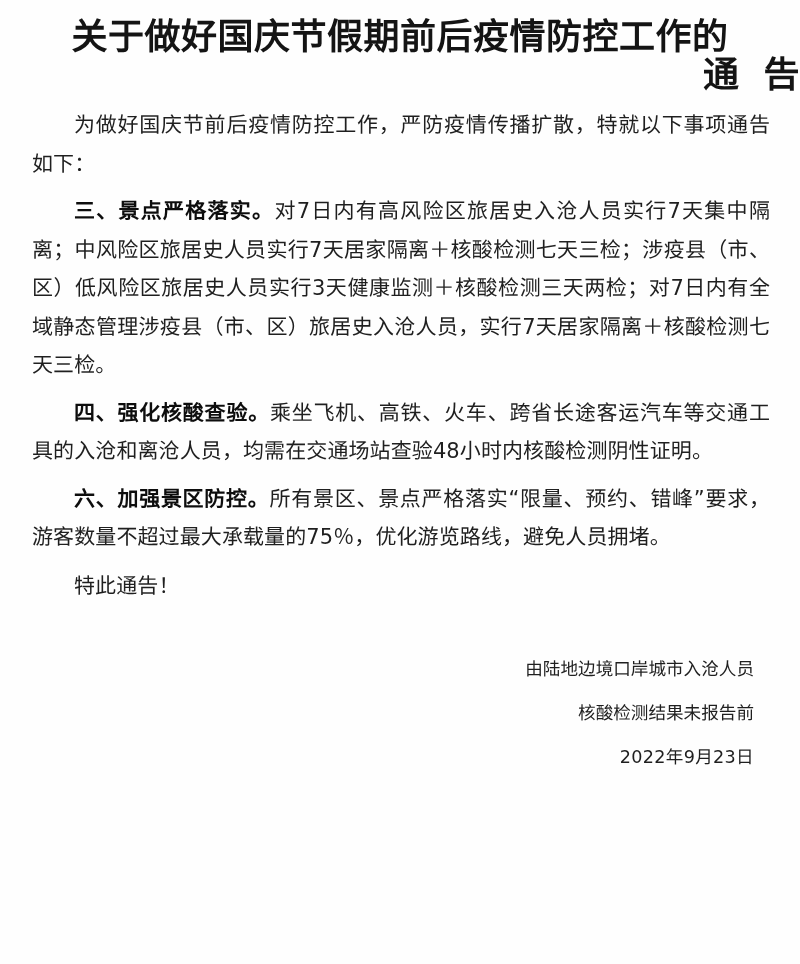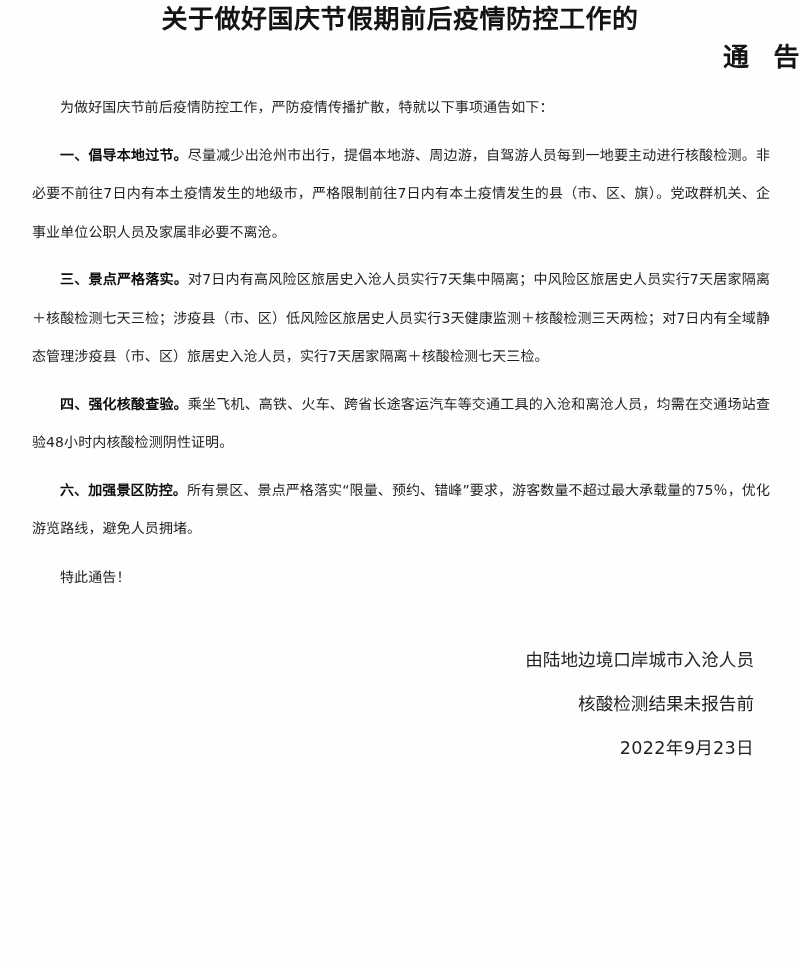--- a/index.html
+++ b/index.html
@@ -20,43 +20,44 @@
     position: relative;
     width: 800px;
     height: 964px;
     box-sizing: border-box;
     padding: 0;
     background: #fefefe;
   }
 
   
   .doc-title {
+    padding-top: 18px;
     text-align: center;
-    font-size: 26px;
+    font-size: 36px;
     font-weight: bold;
     line-height: 38px;
     letter-spacing: 0.5px;
     color: #141414;
   }
   .doc-title-line1 { display: block; }
   .doc-title-line2 {
     display: block;
     letter-spacing: 0.5px;
     text-align: right;
   }
   .title-gap { display: inline-block; width: 24px; }
 
   
   .doc-body {
     margin: 0 30px 0 32px;
     padding-top: 12px;
   }
 
   .para {
-    font-size: 14px;
+    font-size: 21px;
     line-height: 38.5px;
     text-align: justify;
     text-justify: inter-ideograph;
     text-indent: 2em;
     margin: 0;
     padding: 0;
     color: #1f1f1f;
     letter-spacing: 0.1px;
   }
   .para + .para { margin-top: 9px; }
@@ -90,21 +91,20 @@
 
   <div class="doc-title">
     <span class="doc-title-line1">关于做好国庆节假期前后疫情防控工作的</span>
     <span class="doc-title-line2"><span>通</span><span class="title-gap"></span><span>告</span></span>
   </div>
 
   <div class="doc-body">
 
     <p class="para">为做好国庆节前后疫情防控工作，严防疫情传播扩散，特就以下事项通告如下：</p>
 
-    <p class="para"><span class="lead">一、倡导本地过节。</span><span>尽量减少出沧州市出行，提倡本地游、周边游，自驾游人员每到一地要主动进行核酸检测。非必要不前往7日内有本土疫情发生的地级市，严格限制前往7日内有本土疫情发生的县（市、区、旗）。党政群机关、企事业单位公职人员及家属非必要不离沧。</span></p>
 
 
     <p class="para"><span class="lead">三、景点严格落实。</span><span>对7日内有高风险区旅居史入沧人员实行7天集中隔离；中风险区旅居史人员实行7天居家隔离＋核酸检测七天三检；涉疫县（市、区）低风险区旅居史人员实行3天健康监测＋核酸检测三天两检；对7日内有全域静态管理涉疫县（市、区）旅居史入沧人员，实行7天居家隔离＋核酸检测七天三检。</span></p>
 
     <p class="para"><span class="lead">四、强化核酸查验。</span><span>乘坐飞机、高铁、火车、跨省长途客运汽车等交通工具的入沧和离沧人员，均需在交通场站查验48小时内核酸检测阴性证明。</span></p>
 
 
     <p class="para"><span class="lead">六、加强景区防控。</span><span>所有景区、景点严格落实“限量、预约、错峰”要求，游客数量不超过最大承载量的75％，优化游览路线，避免人员拥堵。</span></p>
 
     <p class="para closing">特此通告！</p>

